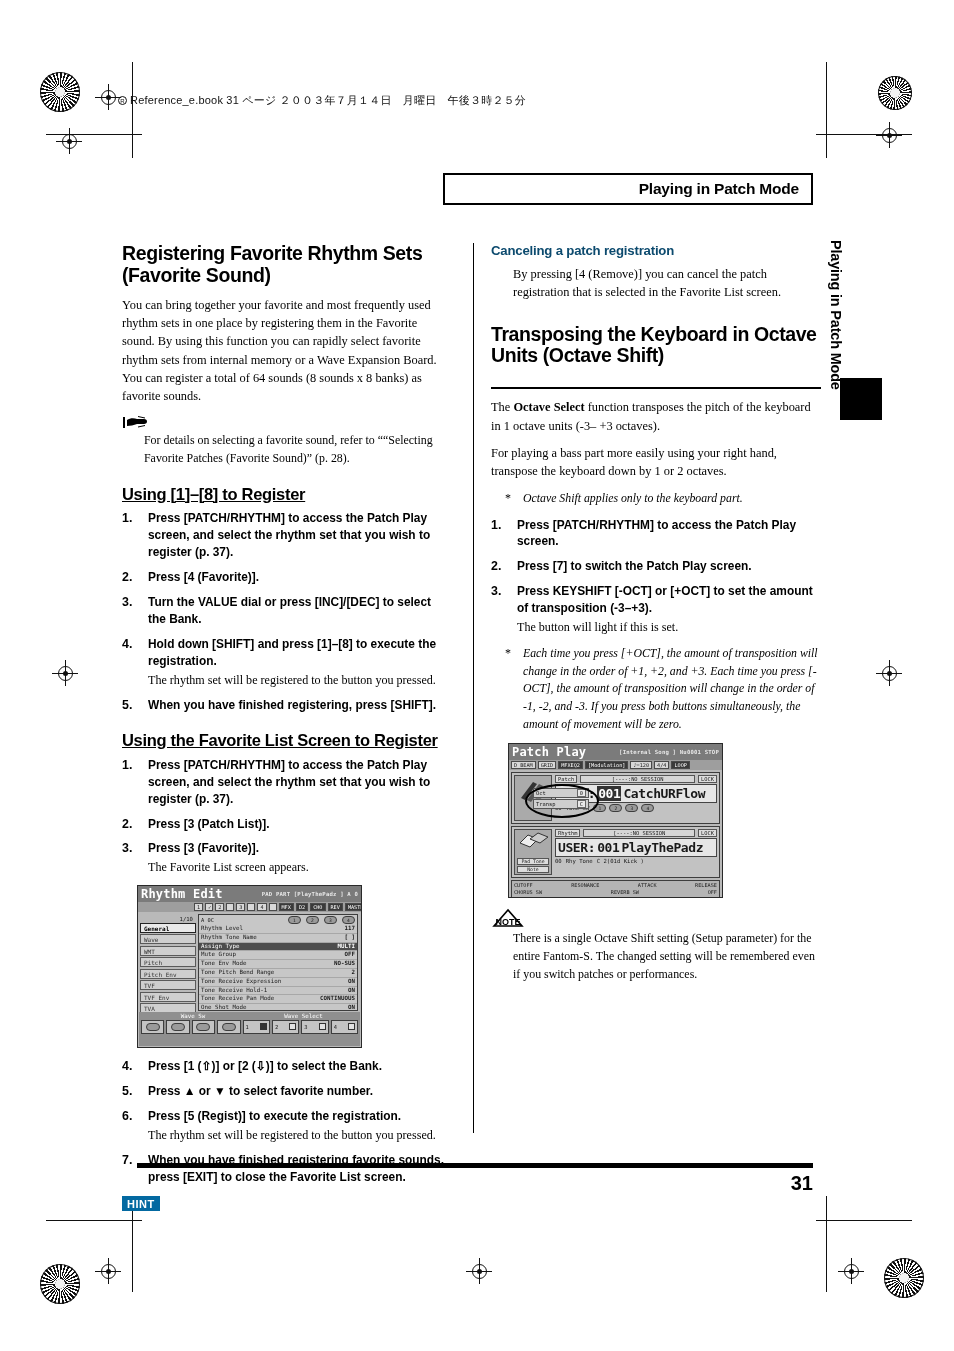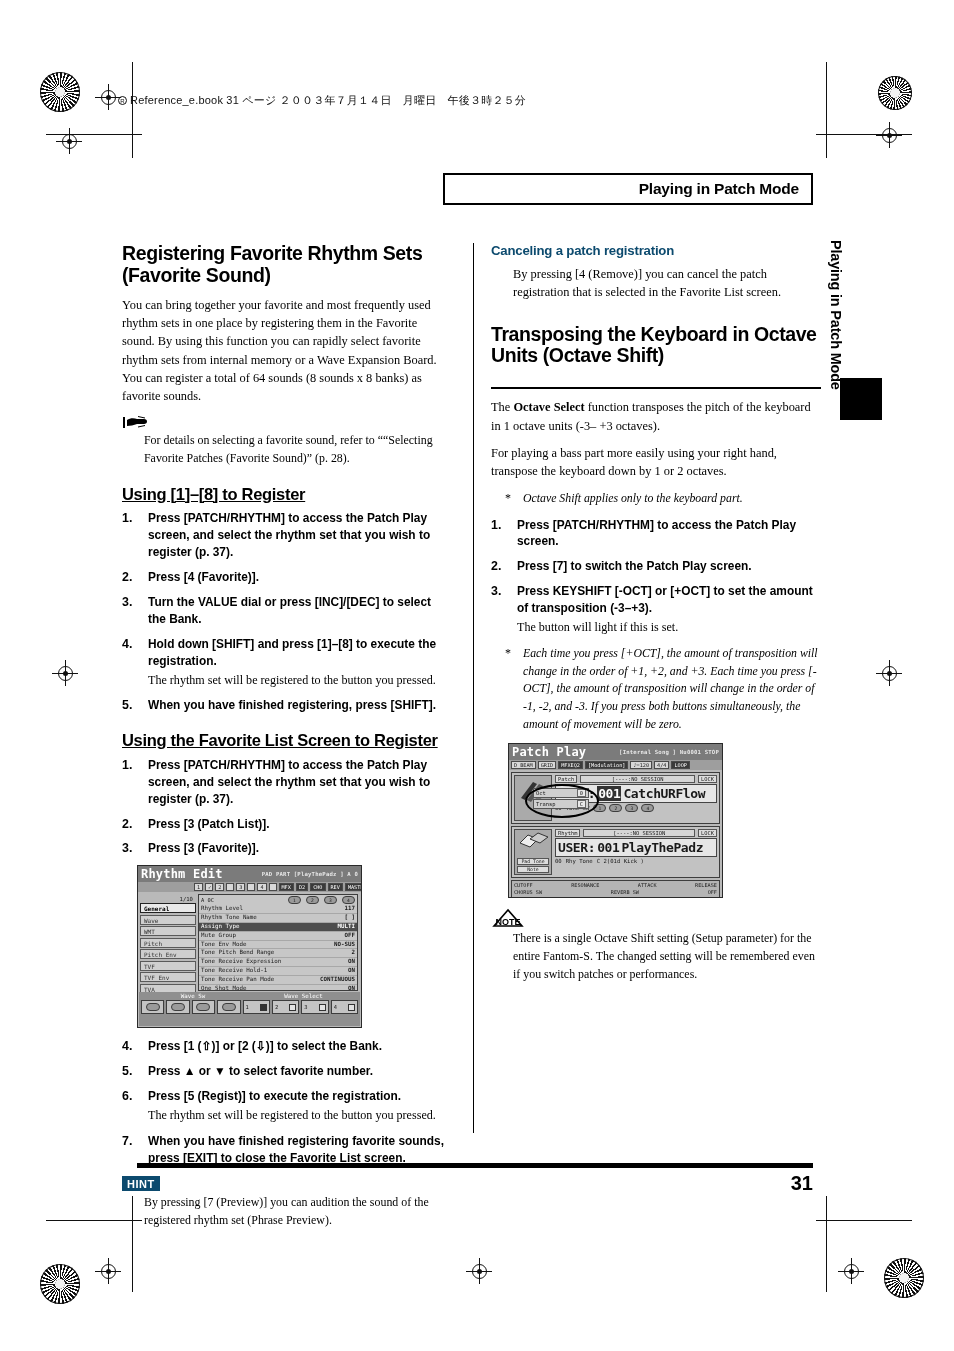--- a/index.html
+++ b/index.html
@@ -140,21 +140,21 @@
 
   
   .callout { margin:8px 0 6px 0; }
   .icon-hand {
     display:block; width:26px; height:15px; margin-bottom:1px;
     position:relative;
   }
   .icon-hand svg { display:block; }
   .badge {
     display:inline-block; font-family:"Liberation Sans", sans-serif;
-    font-weight:bold; font-size:11px; color:#fff; background:#0c4a6e;
+    font-weight:bold; font-size:11px; color:#fff; background:#0369a1;
     padding:2px 5px 1px 5px; letter-spacing:0.5px;
   }
   .note-icon {
     display:block; width:34px; height:20px; margin-bottom:2px;
   }
 
   
   .lcd {
     background:#b9b9b9; border:1.6px solid #2a2a2a;
     font-family:"DejaVu Sans Mono", monospace;
@@ -378,21 +378,21 @@
       <li><span class="num">2.</span><span>Press [4 (Favorite)].</span></li>
       <li><span class="num">3.</span><span>Turn the VALUE dial or press [INC]/[DEC] to select the Bank.</span></li>
       <li><span class="num">4.</span><span>Hold down [SHIFT] and press [1]–[8] to execute the registration.</span><span class="after">The rhythm set will be registered to the button you pressed.</span></li>
       <li><span class="num">5.</span><span>When you have finished registering, press [SHIFT].</span></li>
     </ol>
 
     <h2 class="sub">Using the Favorite List Screen to Register</h2>
     <ol class="steps">
       <li><span class="num">1.</span><span>Press [PATCH/RHYTHM] to access the Patch Play screen, and select the rhythm set that you wish to register (p. 37).</span></li>
       <li><span class="num">2.</span><span>Press [3 (Patch List)].</span></li>
-      <li><span class="num">3.</span><span>Press [3 (Favorite)].</span></li>
+      <li><span class="num">3.</span><span>Press [3 (Favorite)].</span><span class="after">The Favorite List screen appears.</span></li>
     </ol>
 
     <div class="lcd" id="rhythm-edit-screen" style="margin:8px 0 10px 0;">
       <div class="titlebar">
         <span class="lt">Rhythm Edit</span>
         <span class="rt">PAD PART  [PlayThePadz ] A 0</span>
       </div>
       <div class="strip" style="padding-left:56px;">
         <span class="chip">1</span>
         <span class="chip" style="width:8px;">✓</span>
@@ -519,21 +519,20 @@
 
     <ol class="steps">
       <li><span class="num">4.</span><span>Press [1 (⇧)] or [2 (⇩)] to select the Bank.</span></li>
       <li><span class="num">5.</span><span>Press  ▲  or  ▼  to select favorite number.</span></li>
       <li><span class="num">6.</span><span>Press [5 (Regist)] to execute the registration.</span><span class="after">The rhythm set will be registered to the button you pressed.</span></li>
       <li><span class="num">7.</span><span>When you have finished registering favorite sounds, press [EXIT] to close the Favorite List screen.</span></li>
     </ol>
 
     <div class="callout">
       <span class="badge">HINT</span>
-      <p class="note-sub">By pressing [7 (Preview)] you can audition the sound of the registered rhythm set (Phrase Preview).</p>
     </div>
   </div>
 
   <div class="col colR">
 
     <h3 class="mini">Canceling a patch registration</h3>
     <p class="body indent">By pressing [4 (Remove)] you can cancel the patch registration that is selected in the Favorite List screen.</p>
 
     <h1 class="sec ruled" style="margin-top:22px;">Transposing the Keyboard in Octave Units (Octave Shift)</h1>
 

